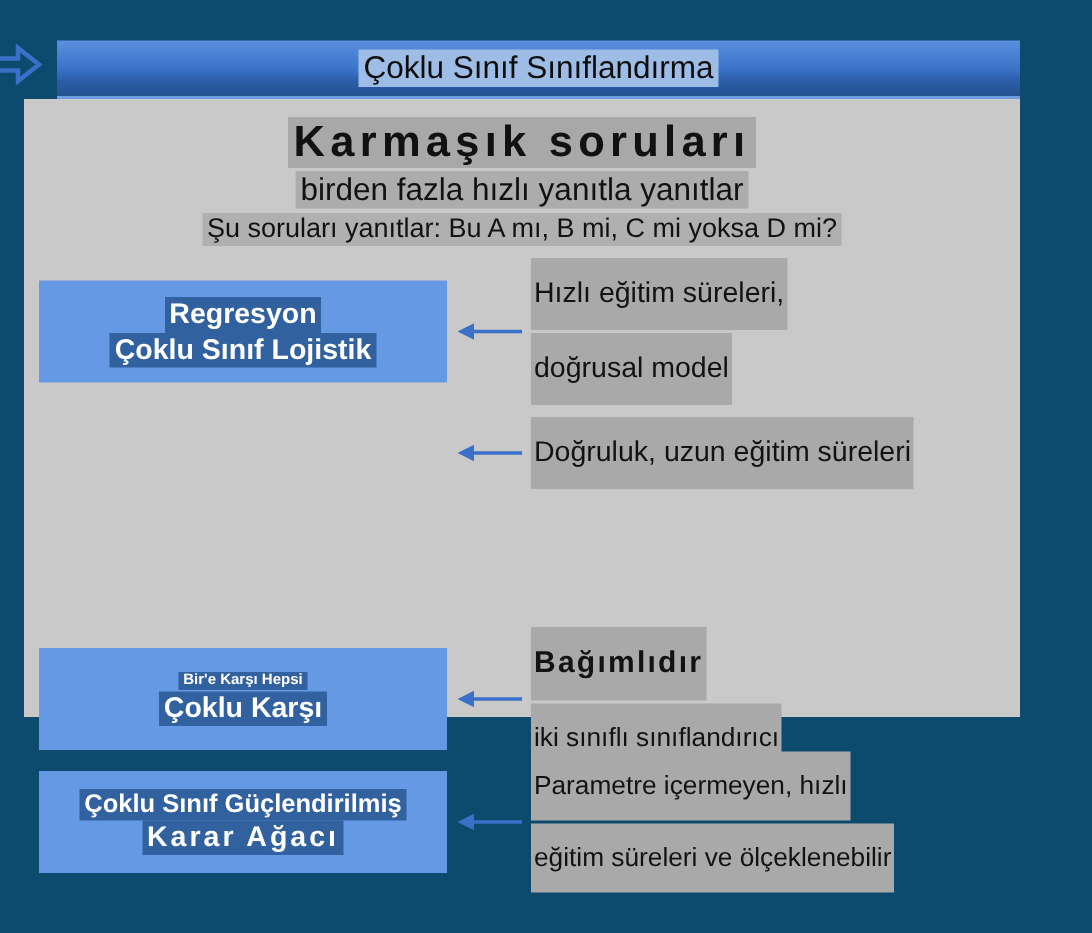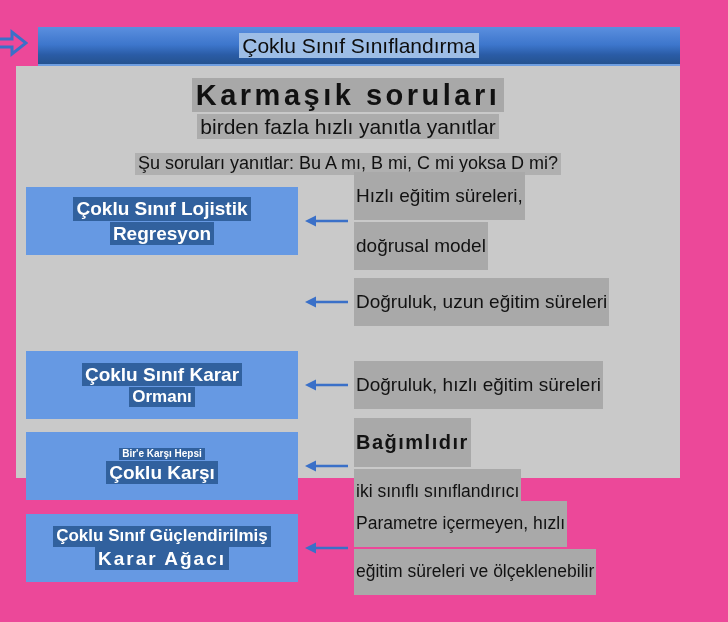--- a/index.html
+++ b/index.html
@@ -11,21 +11,21 @@
     width: 728px;
     height: 622px;
     overflow: hidden;
     font-family: "Liberation Sans", sans-serif;
   }
   .slide {
     position: absolute;
     left: 0; top: 0;
     width: 728px;
     height: 622px;
-    background: #ec4899;
+    background: #0c4a6e;
   }
 
   
   .edge-arrow {
     position: absolute;
     left: -6px;
     top: 26px;
     width: 34px;
     height: 34px;
   }
@@ -85,21 +85,21 @@
   .h-sub1-row { margin-top: 2px; }
   .h-sub1 {
     display: inline-block;
     background: #acacac;
     color: #111111;
     font-size: 21px;
     line-height: 1.2;
     padding: 0 3px;
     white-space: nowrap;
   }
-  .h-sub2-row { margin-top: 14px; }
+  .h-sub2-row { margin-top: 3px; }
   .h-sub2 {
     display: inline-block;
     background: #b0b0b0;
     color: #111111;
     font-size: 18px;
     line-height: 1.2;
     padding: 0 3px;
     white-space: nowrap;
   }
 
@@ -199,22 +199,22 @@
   <div class="panel">
 
     <div class="heading-wrap">
       <div><span class="h-main">Karmaşık soruları</span></div>
       <div class="h-sub1-row"><span class="h-sub1">birden fazla hızlı yanıtla yanıtlar</span></div>
       <div class="h-sub2-row"><span class="h-sub2">Şu soruları yanıtlar: Bu A mı, B mi, C mi yoksa D mi?</span></div>
     </div>
 
     <div class="row row1">
       <div class="blue-box">
+        <span class="bb-line bb-l2">Regresyon</span>
         <span class="bb-line bb-l1">Çoklu Sınıf Lojistik</span>
-        <span class="bb-line bb-l2">Regresyon</span>
       </div>
       <span class="arrow">
         <svg width="44" height="20" viewBox="0 0 44 20">
           <path d="M44 10 H5" stroke="#3a70c8" stroke-width="2.4" fill="none"></path>
           <path d="M1 10 L12 4.5 L12 15.5 Z" fill="#3a70c8"></path>
         </svg>
       </span>
       <div class="note">
         <span class="note-line">Hızlı eğitim süreleri,</span>
         <span class="note-line">doğrusal model</span>
@@ -226,35 +226,20 @@
         <svg width="44" height="20" viewBox="0 0 44 20">
           <path d="M44 10 H5" stroke="#3a70c8" stroke-width="2.4" fill="none"></path>
           <path d="M1 10 L12 4.5 L12 15.5 Z" fill="#3a70c8"></path>
         </svg>
       </span>
       <div class="note">
         <span class="note-line">Doğruluk, uzun eğitim süreleri</span>
       </div>
     </div>
 
-    <div class="row row3">
-      <div class="blue-box">
-        <span class="bb-line bb-l1">Çoklu Sınıf Karar</span>
-        <span class="bb-line bb-l2 bb-narrow">Ormanı</span>
-      </div>
-      <span class="arrow">
-        <svg width="44" height="20" viewBox="0 0 44 20">
-          <path d="M44 10 H5" stroke="#3a70c8" stroke-width="2.4" fill="none"></path>
-          <path d="M1 10 L12 4.5 L12 15.5 Z" fill="#3a70c8"></path>
-        </svg>
-      </span>
-      <div class="note">
-        <span class="note-line">Doğruluk, hızlı eğitim süreleri</span>
-      </div>
-    </div>
 
     <div class="row row4">
       <div class="blue-box">
         <span class="bb-line bb-small">Bir'e Karşı Hepsi</span>
         <span class="bb-line bb-l2">Çoklu Karşı</span>
       </div>
       <span class="arrow">
         <svg width="44" height="20" viewBox="0 0 44 20">
           <path d="M44 10 H5" stroke="#3a70c8" stroke-width="2.4" fill="none"></path>
           <path d="M1 10 L12 4.5 L12 15.5 Z" fill="#3a70c8"></path>

